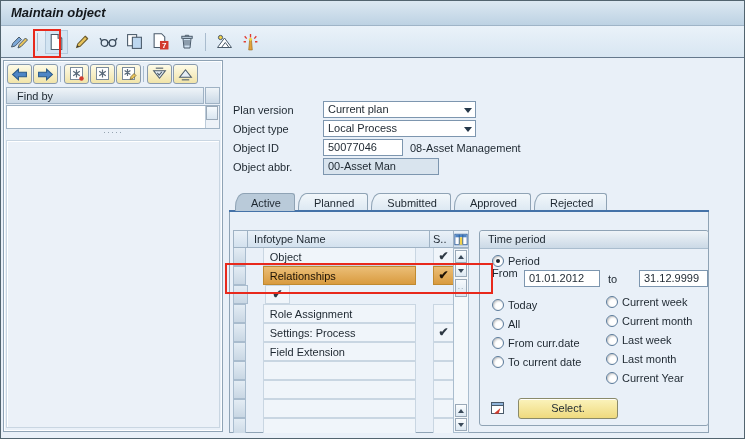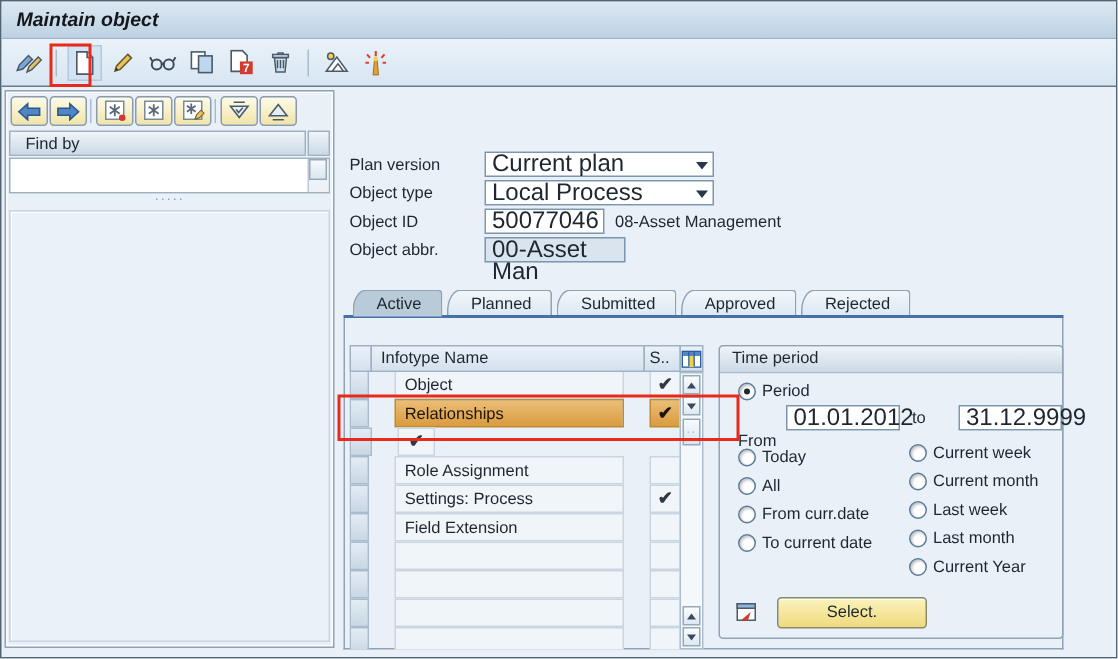--- a/index.html
+++ b/index.html
@@ -35,21 +35,21 @@
   .whitebox{position:absolute;left:2px;top:44px;width:214px;height:24px;background:#fff;border:1px solid #9FB2C4;box-sizing:border-box;}
   .miniscroll{position:absolute;right:0;top:0;width:13px;height:100%;background:#EDF2F8;border-left:1px solid #BCCBD9;}
   .minithumb{position:absolute;left:0;top:0;width:12px;height:14px;background:linear-gradient(#F6FAFD,#D9E6F1);border:1px solid #9AA9B8;box-sizing:border-box;}
   .splitter{position:absolute;left:0;top:69px;width:100%;height:8px;text-align:center;line-height:5px;
     color:#8A9AA8;font-size:9px;letter-spacing:1px;}
   .bottombox{position:absolute;left:2px;top:79px;width:214px;height:288px;background:#EBF1F8;
     border:1px solid #C9D6E2;box-shadow:inset 1px 1px 0 #fff;box-sizing:border-box;}
   
   .flabel{position:absolute;left:232px;}
   .combo,.inp{position:absolute;background:#fff;border:1px solid #7D96AF;height:17px;line-height:15px;
-    padding:0 4px;font-size:16px;box-sizing:border-box;}
+    padding:0 4px;font-size:11px;box-sizing:border-box;}
   .combo{padding-right:16px;}
   .combo .arr{position:absolute;right:3px;top:6px;width:0;height:0;border:4px solid transparent;border-top:5px solid #26384a;}
   .inp.ro{background:#D9E4EE;}
   .desc{position:absolute;}
   
   .tabstrip{position:absolute;left:234px;top:192px;height:18px;display:flex;align-items:flex-end;}
   .tab{height:18px;line-height:18px;padding:0 13px 0 15px;margin-right:3px;
     background:linear-gradient(#F2F7FB,#DCE8F2);border:1px solid #8FA3B5;border-bottom:none;
     border-top-left-radius:9px 14px;border-top-right-radius:3px;box-sizing:border-box;}
   .tab.active{background:#B9CAD9;z-index:2;}
@@ -92,21 +92,21 @@
   .ghead{height:17px;line-height:16px;padding-left:8px;border-bottom:1px solid #AABDCE;
     background:linear-gradient(#EFF4F8,#CBD9E6);border-radius:3px 3px 0 0;}
   .ropt{display:flex;align-items:center;gap:4px;height:13px;}
   .radio{width:12px;height:12px;border-radius:50%;background:#fff;border:1px solid #5A7A9A;
     box-shadow:inset 1px 1px 2px rgba(0,0,0,.25);box-sizing:border-box;position:relative;flex:0 0 auto;}
   .radio.checked::after{content:"";position:absolute;left:3px;top:3px;width:4px;height:4px;border-radius:50%;background:#1d2730;}
   .rcol{position:absolute;display:flex;flex-direction:column;gap:6px;}
   .rcolL{left:12px;top:67px;}
   .rcolR{left:126px;top:64px;}
   .periodrow{position:absolute;left:12px;top:23px;}
-  .fromlbl{position:absolute;left:12px;top:57px;}
+  .fromlbl{position:absolute;left:12px;top:36px;}
   .frominp{position:absolute;left:44px;top:39px;width:76px;}
   .tolbl{position:absolute;left:128px;top:42px;}
   .toinp{position:absolute;left:159px;top:39px;width:69px;}
   .selicon{position:absolute;left:10px;top:169px;width:16px;height:16px;}
   .selbtn{position:absolute;left:30px;top:167px;width:100px;height:21px;line-height:19px;text-align:center;
     background:linear-gradient(#FBF3BC,#EFDA7E);border:1px solid #8A8A6A;border-radius:3px;
     box-shadow:inset 0 1px 0 rgba(255,255,255,.9);box-sizing:border-box;margin-left:8px;}
 </style>
 </head>
 <body>
@@ -295,21 +295,21 @@
   <div class="combo" style="left:322px;top:119px;width:153px">
     <span>Local Process</span>
     <span class="arr"></span>
   </div>
 
   <span class="flabel" style="top:141px">Object ID</span>
   <div class="inp" style="left:322px;top:138px;width:80px">50077046</div>
   <span class="desc" style="left:409px;top:141px">08-Asset Management</span>
 
   <span class="flabel" style="top:160px">Object abbr.</span>
-  <div class="inp ro" style="left:322px;top:157px;width:94px">00-Asset Man</div>
+  <div class="inp ro" style="left:322px;top:157px;width:116px">00-Asset Man</div>
 
   <div class="tabstrip" id="tabstrip">
       <div class="tab active">Active</div>
       <div class="tab">Planned</div>
       <div class="tab">Submitted</div>
       <div class="tab">Approved</div>
       <div class="tab">Rejected</div>
     </div>
   <div class="tabline"></div>
   <div class="tabcontent"></div>

